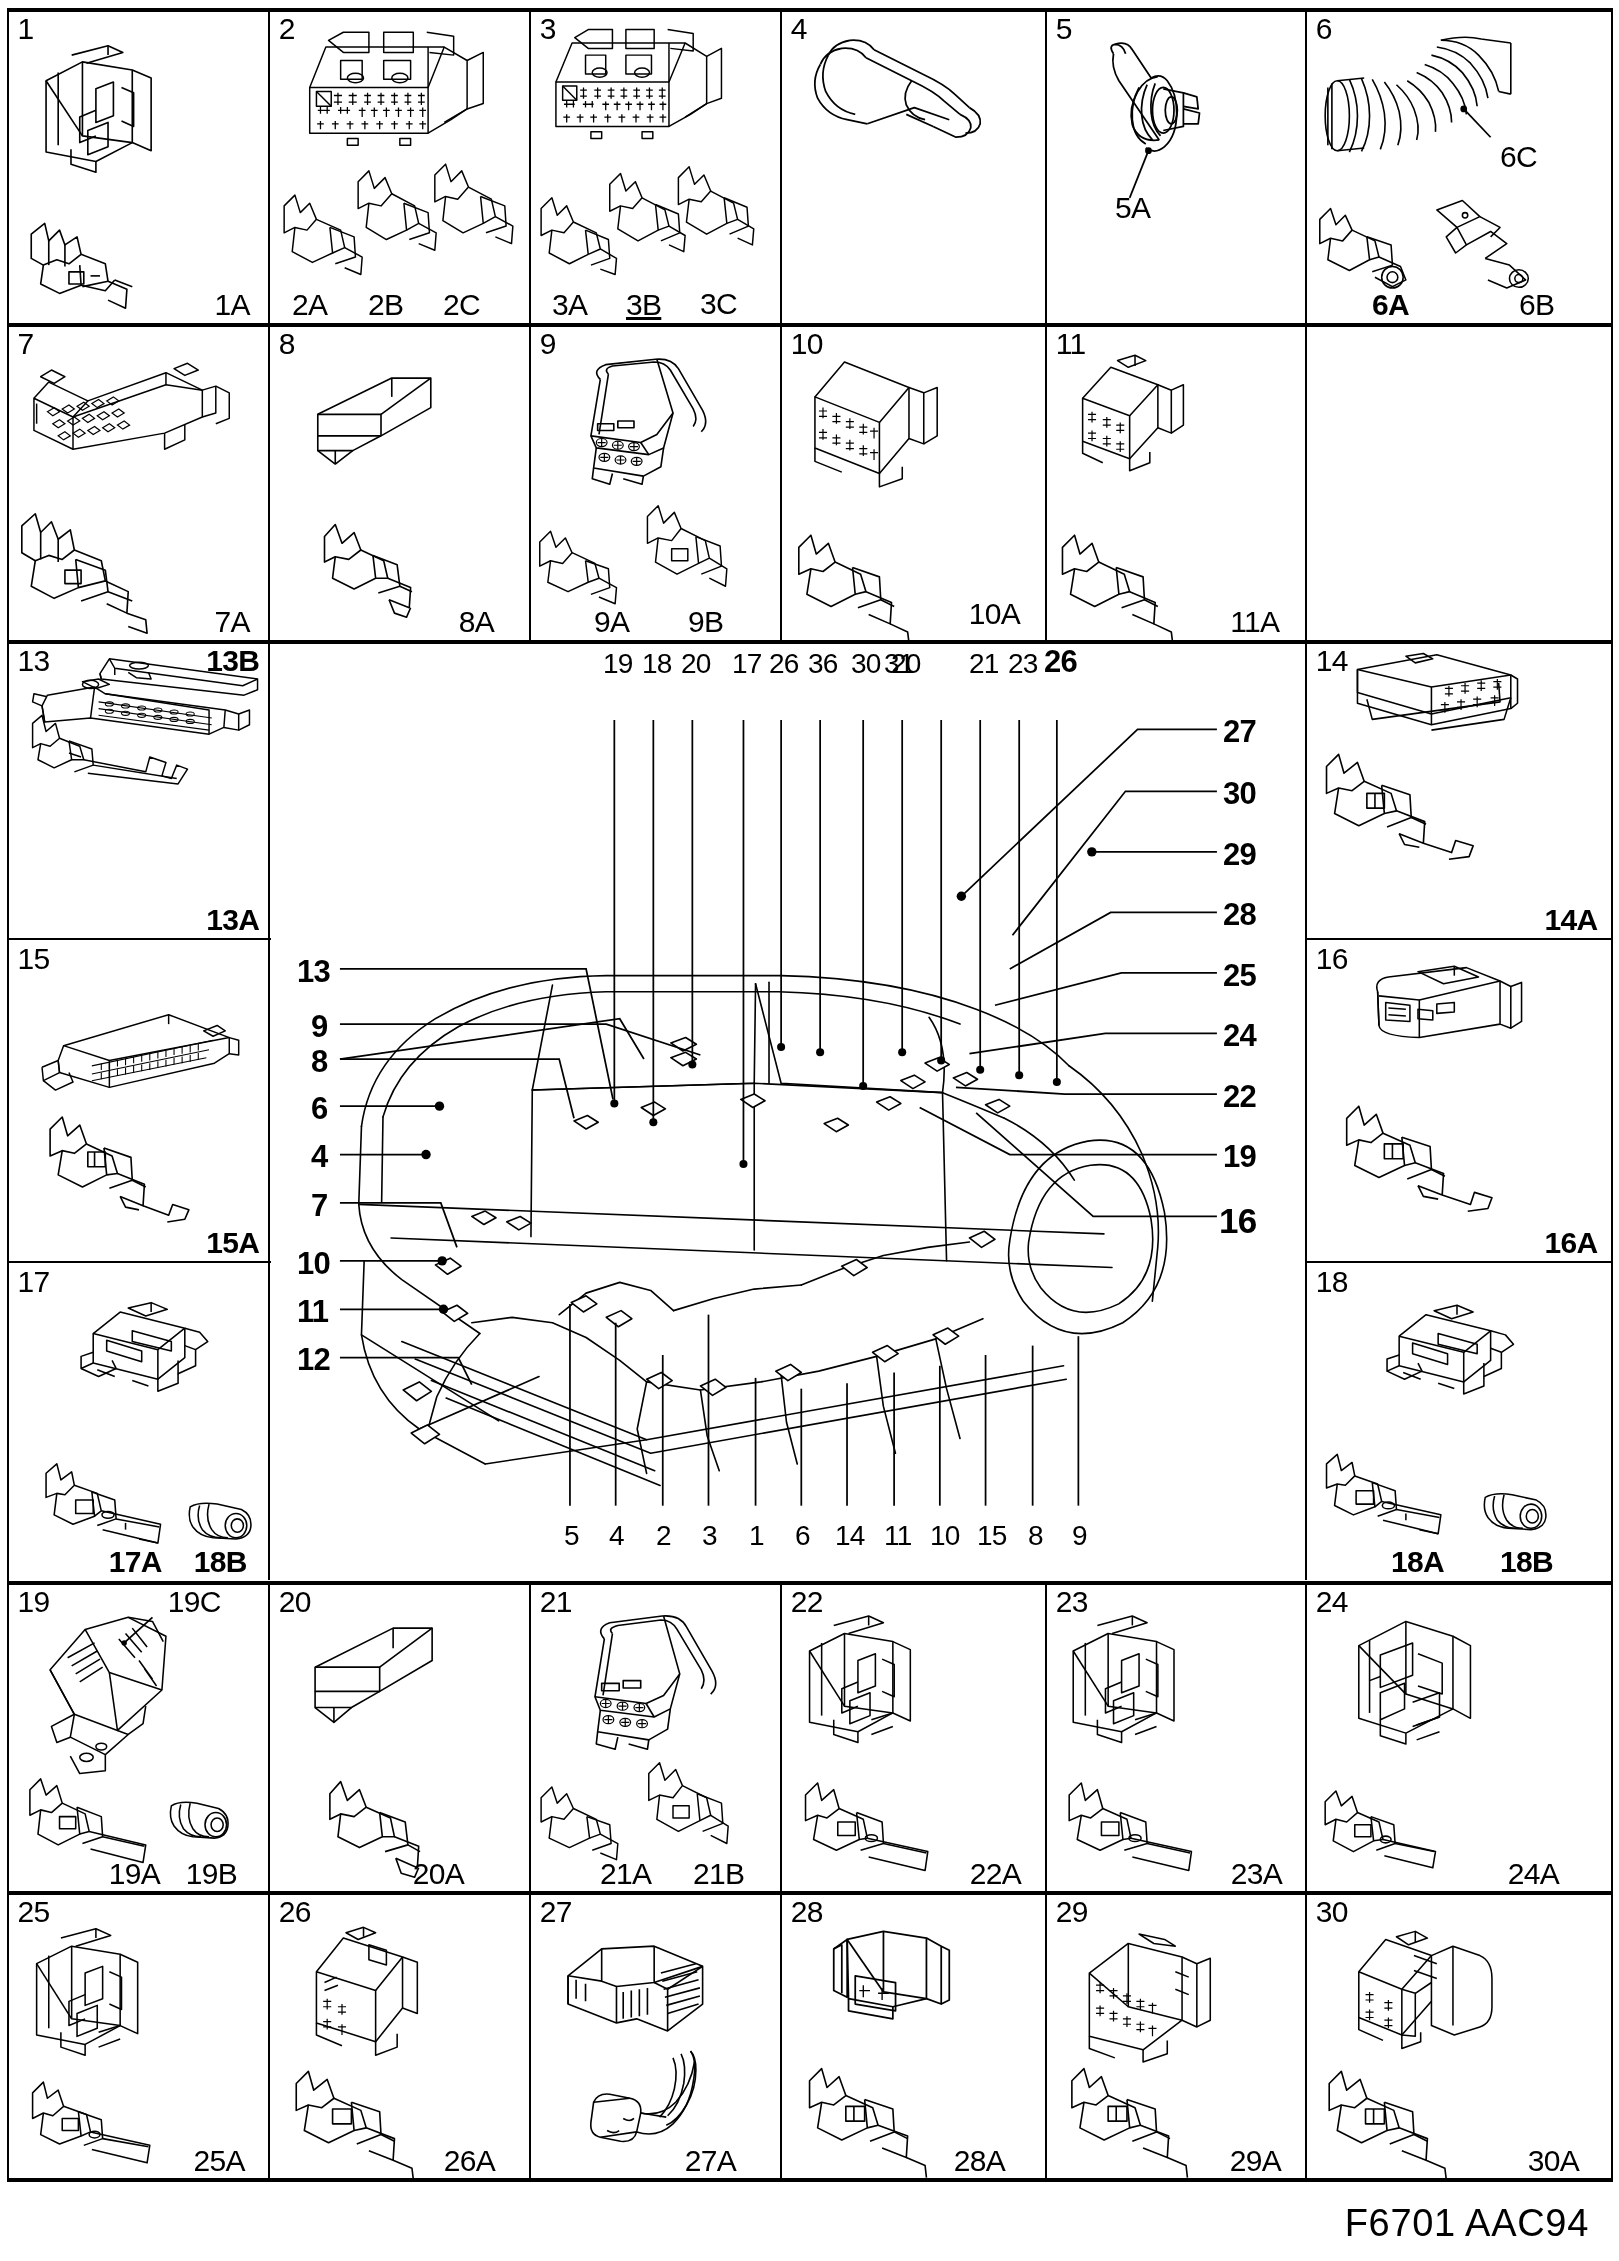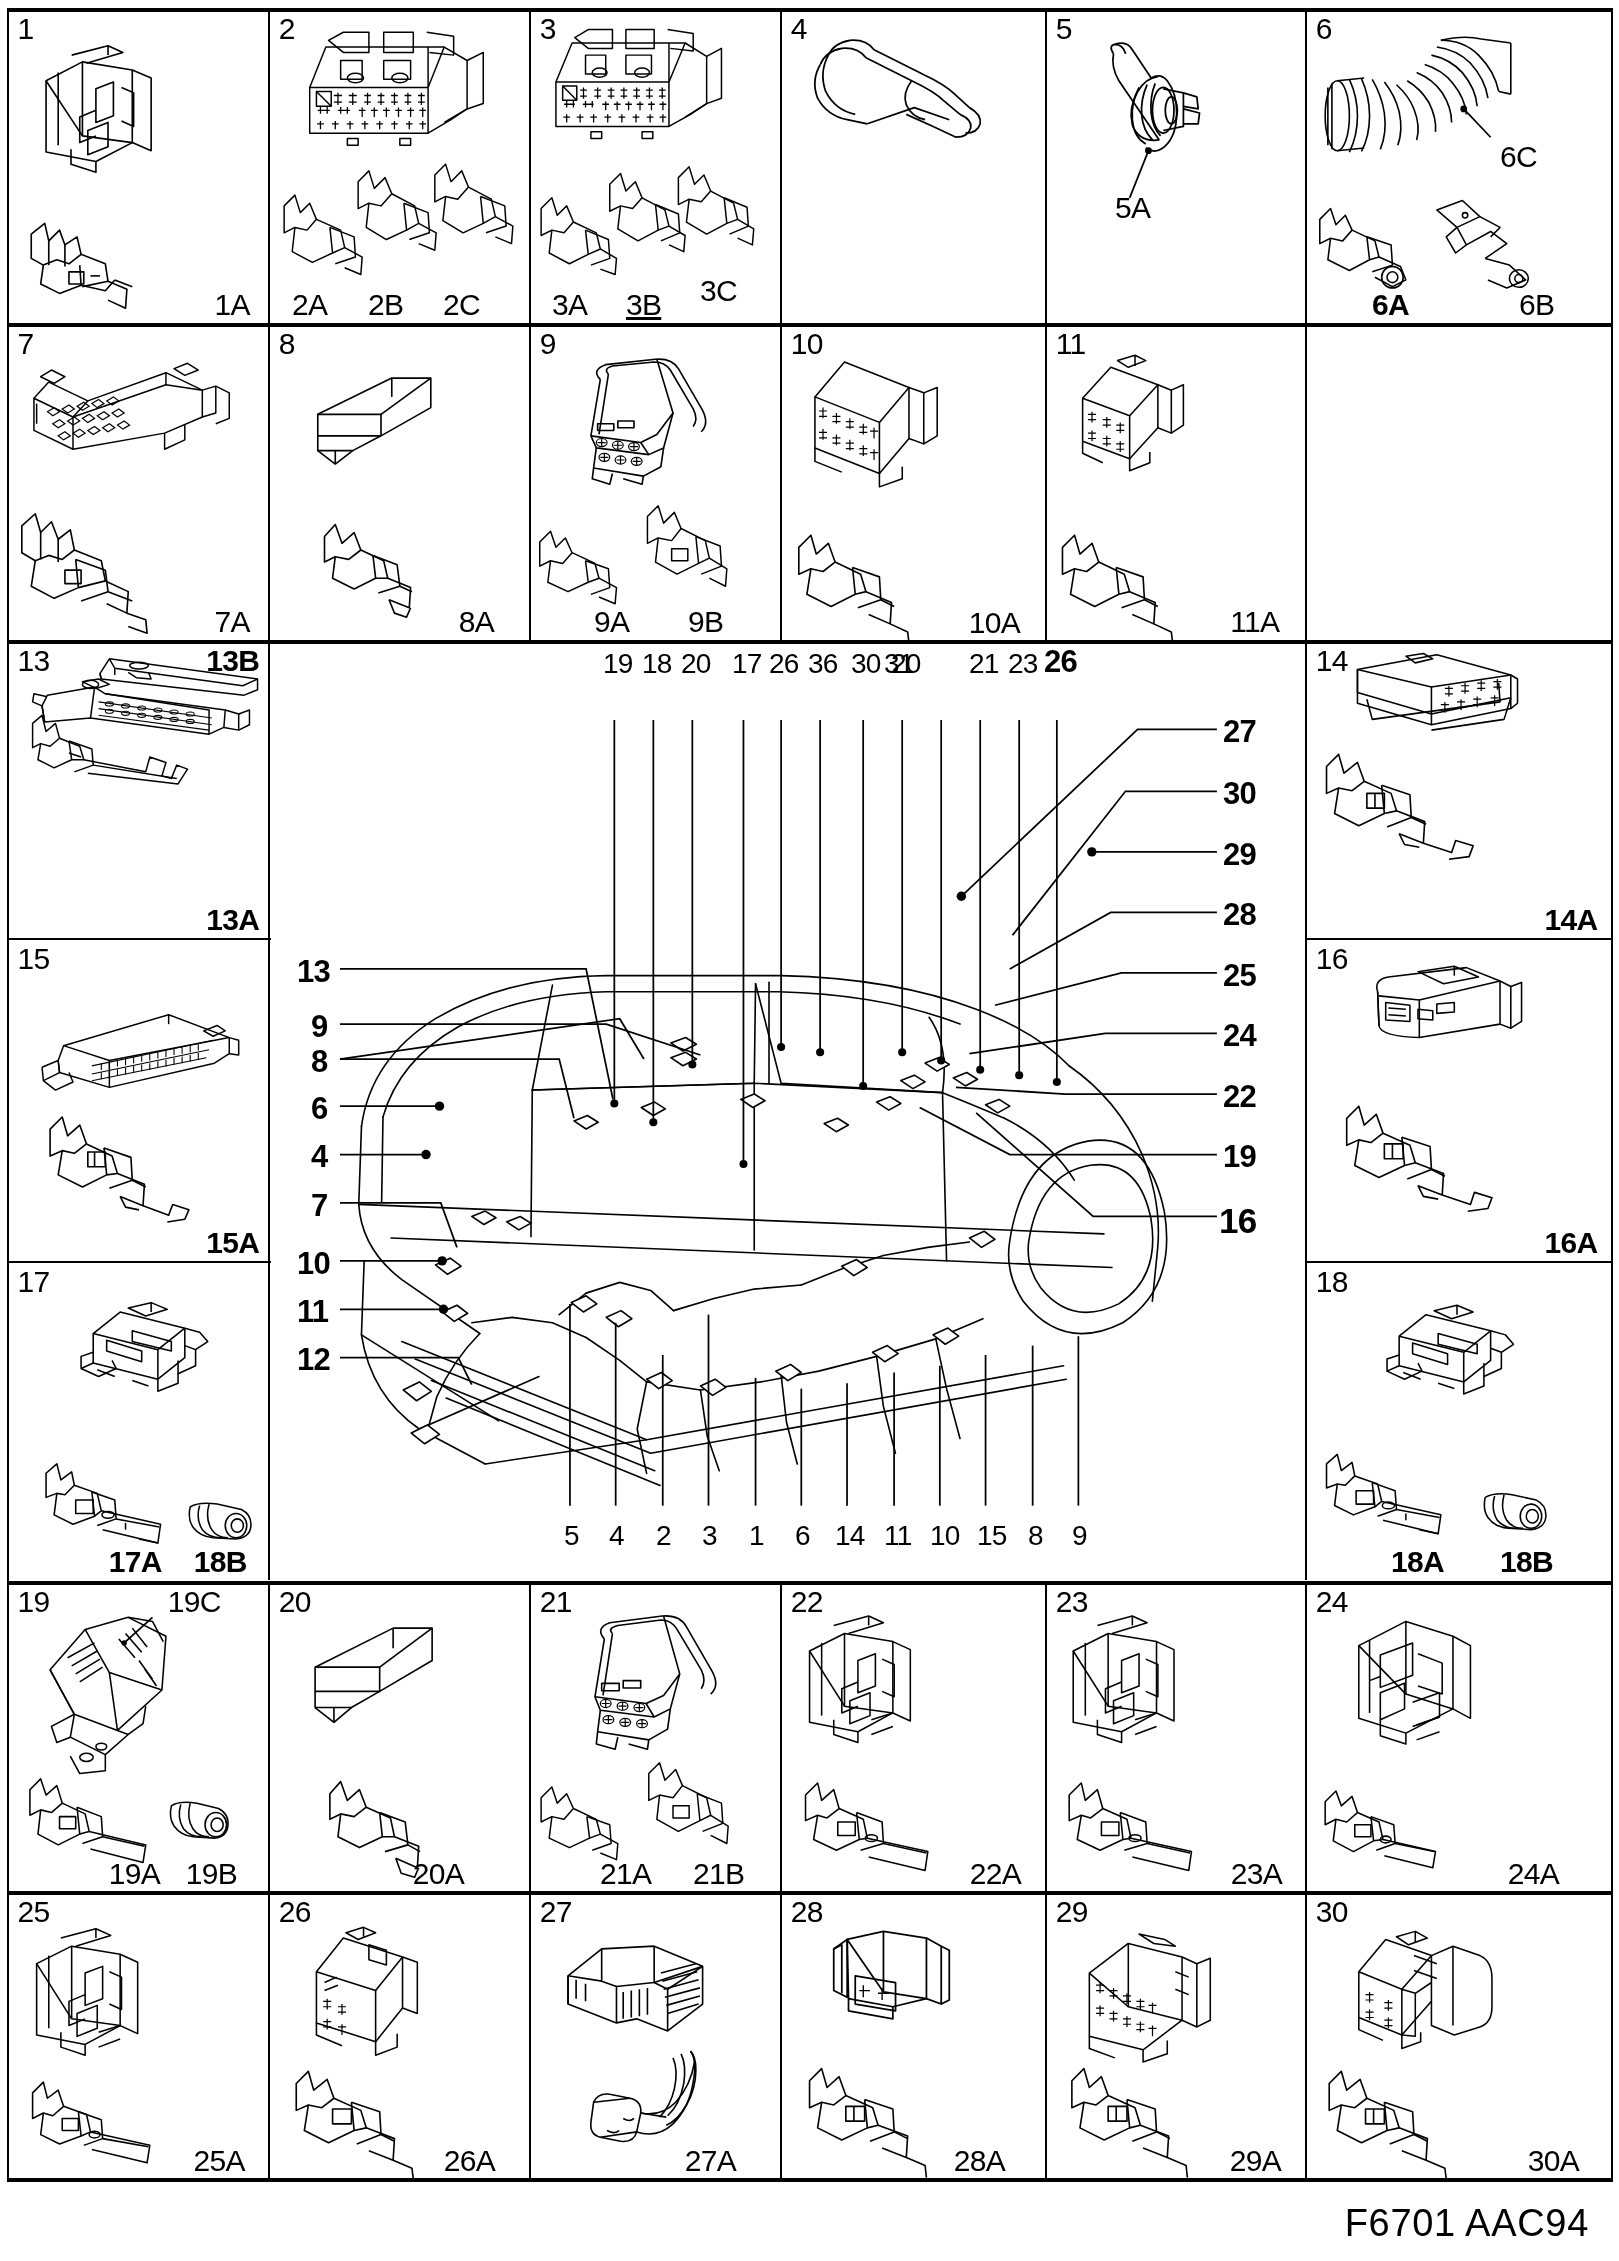--- a/index.html
+++ b/index.html
@@ -274,21 +274,21 @@
           <path d="M222 252 L238 236 L246 262 L260 248 L270 272 L256 288 L238 284 L222 292Z"></path>
           <path d="M238 284 L234 318 L264 336 L294 320 L290 282"></path>
           <path d="M270 272 L304 290 L310 314 L294 320"></path>
           <path d="M290 282 L324 296 L326 324 L298 336"></path>
           <path d="M310 314 L334 328 L332 352 L310 342"></path>
         </g>
       </svg>
     </div>
     <span class="cap" style="left:23px;bottom:1.3px;margin-top:12px;">3A</span>
     <span class="cap" style="left:97px;bottom:1.3px;text-decoration:underline;">3B</span>
-    <span class="cap" style="left:171px;bottom:15px;">3C</span>
+    <span class="cap" style="left:171px;bottom:2px;">3C</span>
   </div>
 
   <div class="cell" style="left:780px;top:8px;width:264px;height:315px;">
     <span class="num">4</span>
     <div class="art">
       <svg viewBox="0 0 393 468" preserveAspectRatio="none">
         <g fill="none" stroke="#000" stroke-width="2.6" stroke-linejoin="round">
           <path d="M60 84 Q46 108 56 134 Q70 160 100 166 L130 172"></path>
           <path d="M72 70 Q58 96 68 124 Q82 152 112 158"></path>
           <path d="M60 84 Q68 64 92 60 Q116 58 128 74"></path>
@@ -542,21 +542,21 @@
           <path d="M28 334 L46 316 L54 344 L72 328 L82 356 L64 370 L46 366 L28 374Z"></path>
           <path d="M46 366 L40 404 L76 422 L112 404 L108 364"></path>
           <path d="M82 356 L120 374 L128 400 L112 404"></path>
           <path d="M108 364 L148 378 L150 412 L116 424"></path>
           <path d="M128 400 L166 416 L164 448 L132 434"></path>
           <path d="M150 412 L170 422"></path>
           <path d="M164 448 L190 460 L192 476"></path>
         </g>
       </svg>
     </div>
-    <span class="cap" style="right:24px;bottom:0;margin-left:14px;">10A</span>
+    <span class="cap" style="right:24px;bottom:9px;margin-left:14px;">10A</span>
   </div>
 
   <div class="cell" style="left:1045px;top:323px;width:260px;height:317px;">
     <span class="num">11</span>
     <div class="art">
       <svg viewBox="0 0 387 472" preserveAspectRatio="none">
         <g fill="none" stroke="#000" stroke-width="2.3" stroke-linejoin="round">
           <path d="M56 112 L56 176 L126 202 L126 138Z"></path>
           <path d="M56 112 L98 66 L168 92 L126 138"></path>
           <path d="M168 92 L168 156 L126 202"></path>

